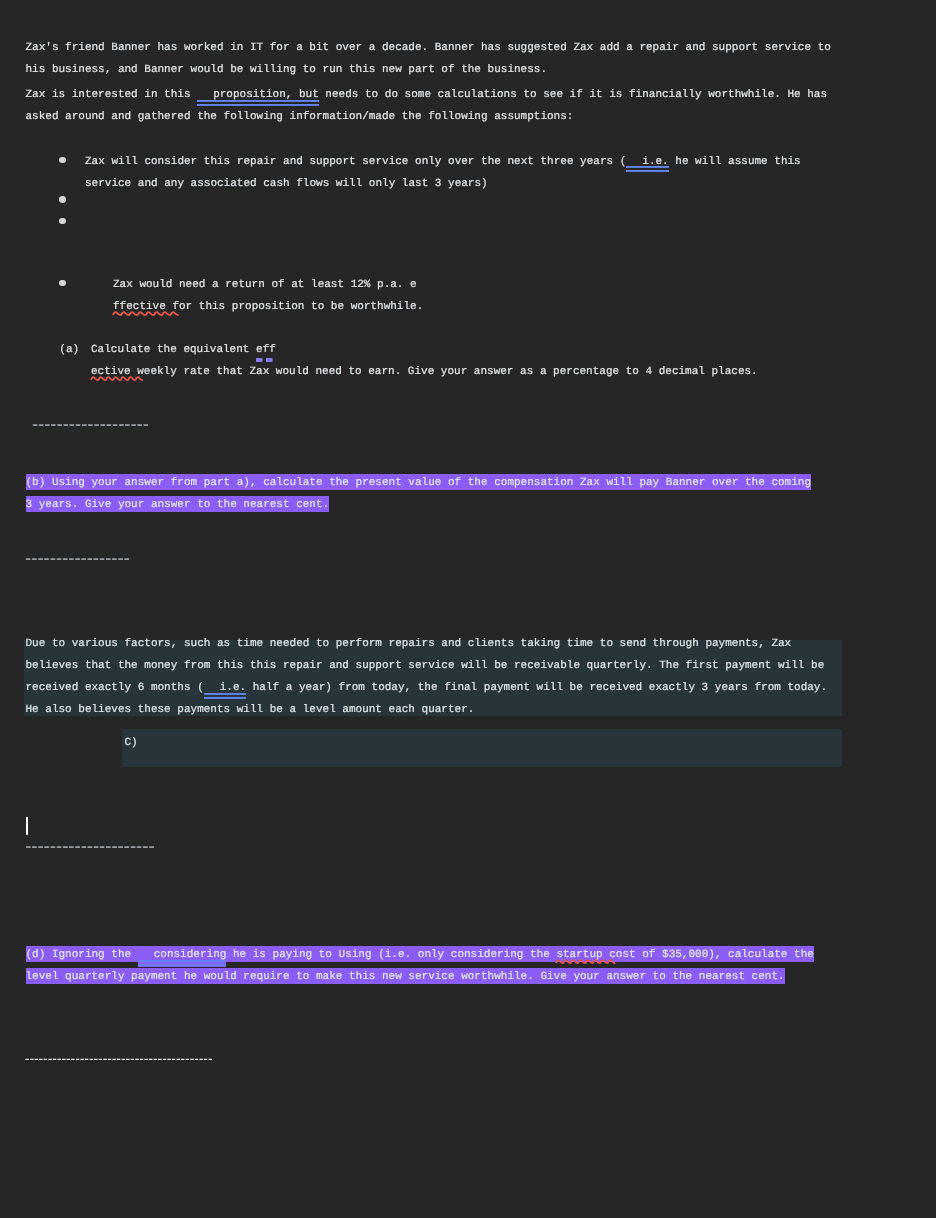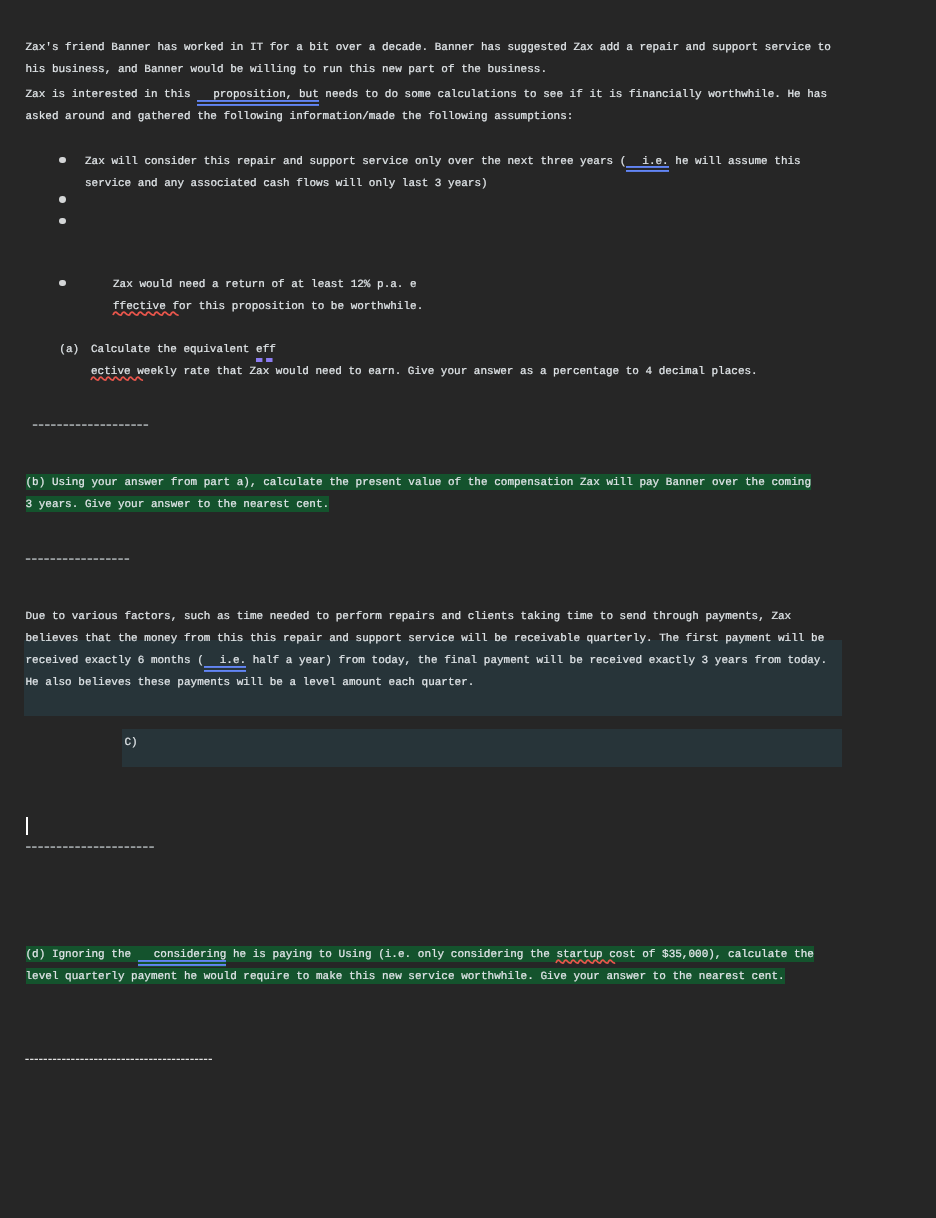--- a/index.html
+++ b/index.html
@@ -16,21 +16,21 @@
     position:absolute;
     will-change:opacity;
     color:#e1e6e9;
     -webkit-text-stroke:0.22px #e1e6e9;
     font-size:11px;
     line-height:22px;
     font-family:Liberation Mono, monospace;
     white-space:normal;
   }
   .selhl{
-    background:#14532d;
+    background:#8b5cf6;
     padding-top:2.7px;padding-bottom:0.5px;
     -webkit-box-decoration-break:clone;box-decoration-break:clone;
   }
 
   .selrect{position:absolute;background:#273439;}
   .bullet{position:absolute;}
   .bullet i{display:block;width:6.8px;height:6.8px;border-radius:50%;background:#d4d6d7;}
 
   
   .gram{
@@ -110,21 +110,21 @@
 
   <div class="dashes" style="left:31.9px;top:413.7px;">-------------------</div>
 
   <div class="blk" style="left:25.5px;top:472.0px;width:790px;">
     <span class="selhl">(b) Using your answer from part a), calculate the present value of the compensation Zax will pay Banner over the coming 3 years. Give your answer to the nearest cent.</span>
   </div>
 
   <div class="dashes" style="left:25.1px;top:547.8px;">-----------------</div>
 
   <div class="selrect" style="left:23.9px;top:639.9px;width:818px;height:76.5px;"></div>
-  <div class="blk" style="left:25.5px;top:606px;width:818px;">
+  <div class="blk" style="left:25.5px;top:633px;width:818px;">
     <span>Due to various factors, such as time needed to perform repairs and clients taking time to send through payments, Zax believes that the money from this this repair and support service will be receivable quarterly. The first payment will be received exactly 6 months (</span><span class="gram">i.e.</span><span> half a year) from today, the final payment will be received exactly 3 years from today. He also believes these payments will be a level amount each quarter.</span>
   </div>
 
   <div class="selrect" style="left:122.1px;top:728.8px;width:719.8px;height:38.4px;"></div>
   <div class="blk" style="left:124.5px;top:732.3px;">
     <span>C)</span>
   </div>
 
   <div class="caret" style="left:25.8px;top:817.2px;width:2px;height:17.8px;"></div>
 

